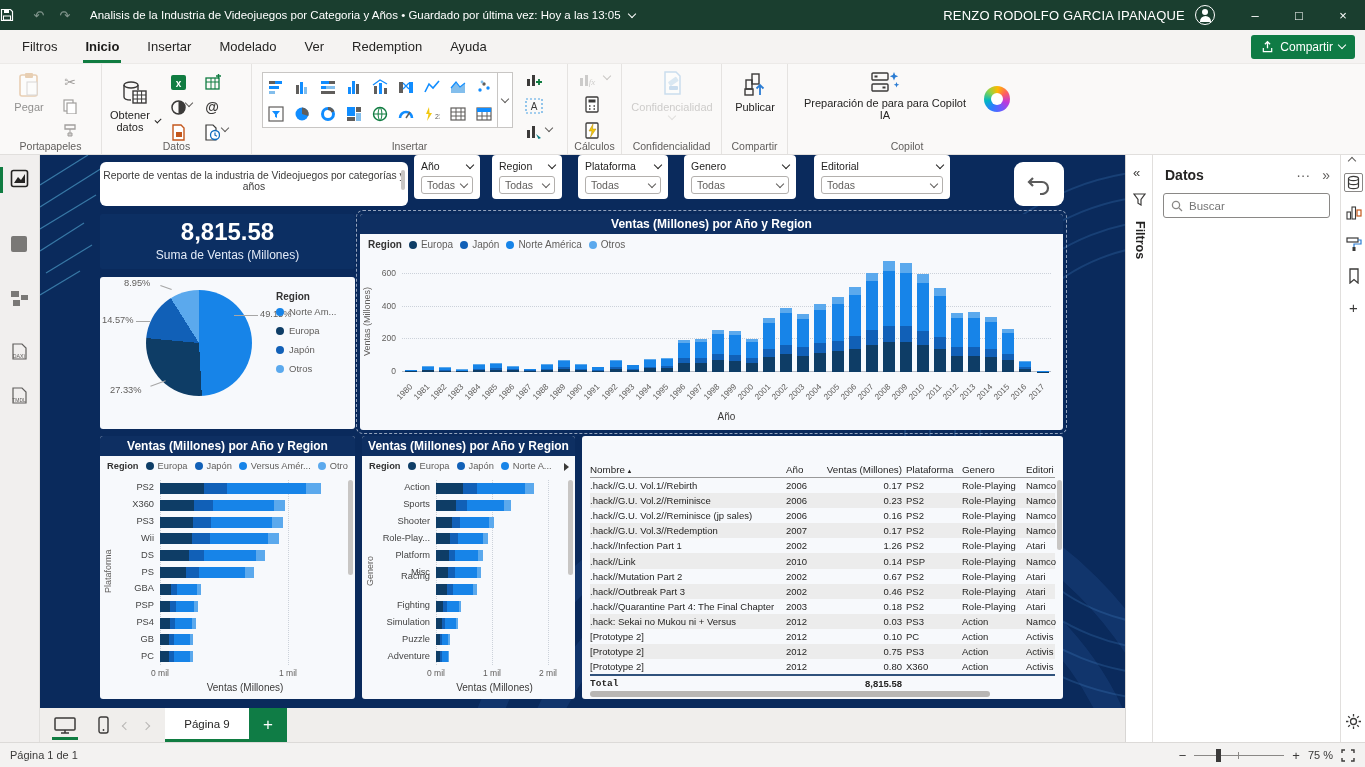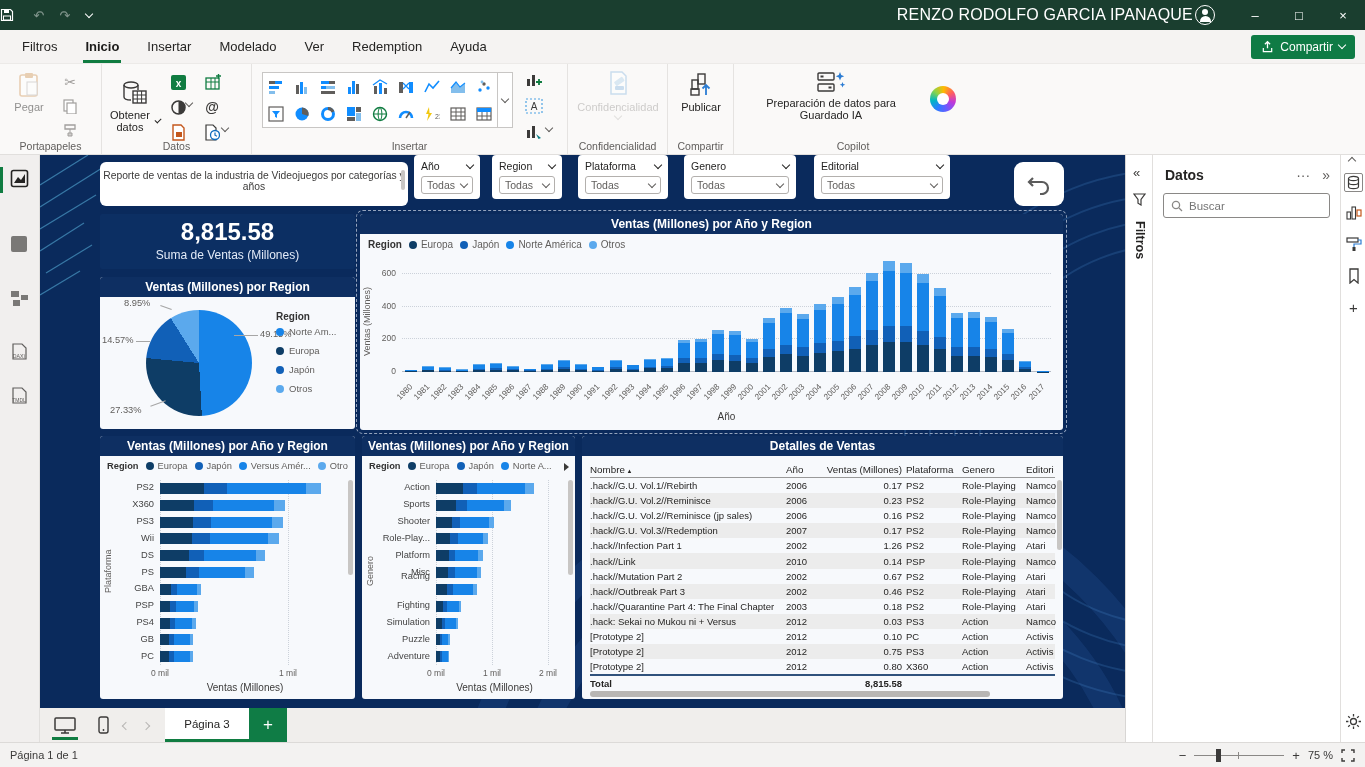--- a/index.html
+++ b/index.html
@@ -8,21 +8,21 @@
   .chev{display:inline-block;width:6px;height:6px;border-right:1.3px solid currentColor;border-bottom:1.3px solid currentColor;transform:rotate(45deg);margin-top:-3px}
   .chev.r{transform:rotate(-45deg)}
   .chev.u{transform:rotate(-135deg)}
 
   
   .titlebar{position:absolute;left:0;top:0;right:0;height:30px;background:#1a3e2f;display:flex;align-items:center;color:#fff}
   .tb-ic{width:26px;text-align:center;font-size:13px;color:#fff;cursor:pointer}
   .tb-ic.dim{opacity:.45}
   .tb-title{font-size:11.5px;margin-left:12px;white-space:nowrap}
   .tb-right{margin-left:auto;display:flex;align-items:center;height:100%}
-  .tb-user{font-size:16px;margin-right:2px;letter-spacing:.2px}
+  .tb-user{font-size:13px;margin-right:10px;letter-spacing:.2px}
   .tb-avatar{width:20px;height:20px;border-radius:50%;border:1.5px solid #fff;margin-right:18px;position:relative}
   .tb-avatar:before{content:"";position:absolute;left:6px;top:3px;width:6px;height:6px;border-radius:50%;background:#fff}
   .tb-avatar:after{content:"";position:absolute;left:3.5px;top:10px;width:11px;height:6px;border-radius:6px 6px 0 0;background:#fff}
   .wc{width:44px;height:30px;display:flex;align-items:center;justify-content:center;font-size:13px;cursor:pointer}
 
   
   .menubar{position:absolute;left:0;top:30px;right:0;height:34px;background:#f5f3f2;display:flex;align-items:center;border-bottom:1px solid #eceae8}
   .mi{font-size:13px;color:#252423;padding:8px 14px;position:relative;cursor:pointer;white-space:nowrap}
   .mi.first{margin-left:8px}
   .mi.active{color:#1b1a19;font-weight:bold}
@@ -132,20 +132,23 @@
   <div class="titlebar">
     <span class="tb-ic">
       <svg width="14" height="14" viewBox="0 0 14 14">
           <path d="M1.5 1.5h9l2 2v9h-11z" fill="none" stroke="#fff" stroke-width="1.2"></path>
           <rect x="4" y="1.5" width="5" height="3.5" fill="#fff"></rect>
           <rect x="3.5" y="8" width="7" height="4" fill="none" stroke="#fff"></rect>
         </svg>
     </span>
     <span class="tb-ic dim">↶</span>
     <span class="tb-ic dim">↷</span>
+    <span class="tb-title">
+      <span>Analisis de la Industria de Videojuegos por Categoria y Años</span> <span>•</span> <span>Guardado por última vez: Hoy a las 13:05</span>
+    </span>
     <span class="chev" style="color:#fff;margin-left:8px"></span>
     <span class="tb-right">
       <span class="tb-user">RENZO RODOLFO GARCIA IPANAQUE</span>
       <span class="tb-avatar"></span>
       <span class="wc">–</span>
       <span class="wc">□</span>
       <span class="wc">×</span>
     </span>
   </div>
 
@@ -391,20 +394,44 @@
         <svg width="18" height="16" viewBox="0 0 18 16">
             <rect x="2" y="6" width="3" height="8" fill="#3b3a39"></rect>
             <rect x="7" y="2" width="3" height="12" fill="#3b3a39"></rect>
             <path d="M11 10l5 4-2.5 1z" fill="#0a7c84"></path>
           </svg>
       </span>
       <span class="chev" style="position:absolute;left:294px;top:64px;color:#605e5c"></span>
       <div class="rg-label">Insertar</div>
     </div>
 
+    <div class="rgroup" style="width:54px">
+      <span class="smic" style="left:10px;top:6px;opacity:.4">
+        <svg width="18" height="16" viewBox="0 0 18 16">
+            <rect x="1" y="6" width="3" height="8" fill="#8a8886"></rect>
+            <rect x="6" y="3" width="3" height="11" fill="#8a8886"></rect>
+            <text x="13" y="13" font-size="9" font-style="italic" font-family="Liberation Serif" fill="#8a8886" text-anchor="middle">fx</text>
+          </svg>
+      </span>
+      <span class="chev" style="position:absolute;left:36px;top:12px;color:#c8c6c4"></span>
+      <span class="smic" style="left:14px;top:30px">
+        <svg width="16" height="17" viewBox="0 0 16 17">
+            <rect x="2" y="1" width="12" height="15" rx="1" fill="#fff" stroke="#3b3a39" stroke-width="1.3"></rect>
+            <rect x="4.5" y="3.5" width="7" height="3" fill="#3b3a39"></rect>
+            <path d="M5 10h1.5M9.5 10H11M5 13h1.5M9.5 13H11" stroke="#3b3a39" stroke-width="1.4"></path>
+          </svg>
+      </span>
+      <span class="smic" style="left:14px;top:56px">
+        <svg width="16" height="17" viewBox="0 0 16 17">
+            <rect x="2" y="1" width="12" height="15" rx="1" fill="#fff" stroke="#3b3a39" stroke-width="1.3"></rect>
+            <path d="M9 2L5 9h3l-1.5 6L12 7H8.5z" fill="#f2c811" stroke="#b78a00" stroke-width=".5"></path>
+          </svg>
+      </span>
+      <div class="rg-label">Cálculos</div>
+    </div>
 
     <div class="rgroup" style="width:100px">
       <div class="bigbtn off" style="left:14px;top:6px;width:72px">
         <svg width="26" height="28" viewBox="0 0 26 28">
             <path d="M6 2h11l4 4v18H6z" fill="#fff" stroke="#9cc3e5" stroke-width="1.5"></path>
             <rect x="9" y="9" width="10" height="5" rx="1" transform="rotate(-35 14 11)" fill="#bcd8ee"></rect>
             <rect x="10" y="16" width="9" height="4" rx="1" fill="#9cc3e5"></rect>
           </svg>
         <span style="color:#a19f9d">Confidencialidad</span>
         <span class="chev" style="color:#c8c6c4"></span>
@@ -428,21 +455,21 @@
     <div class="rgroup" style="width:238px;border-right:none">
       <div class="bigbtn" style="left:12px;top:6px;width:170px">
         <svg width="30" height="24" viewBox="0 0 30 24">
             <rect x="2" y="3" width="16" height="7" rx="1" fill="none" stroke="#3b3a39" stroke-width="1.4"></rect>
             <rect x="4.5" y="5.5" width="3" height="2" fill="#3b3a39"></rect>
             <rect x="2" y="14" width="16" height="7" rx="1" fill="none" stroke="#3b3a39" stroke-width="1.4"></rect>
             <rect x="12.5" y="16.5" width="3" height="2" fill="#3b3a39"></rect>
             <path d="M24 2l1.2 3 3 1.2-3 1.2-1.2 3-1.2-3-3-1.2 3-1.2z" fill="#2b7cd3"></path>
             <path d="M26.5 12l.8 2 2 .8-2 .8-.8 2-.8-2-2-.8 2-.8z" fill="#2b7cd3"></path>
           </svg>
-        <span>Preparación de datos para Guardado IA</span>
+        <span>Preparación de para para Copilot IA</span>
       </div>
       <span class="copilot-logo" style="position:absolute;left:196px;top:22px"></span>
       <div class="rg-label">Copilot</div>
     </div>
   </div>
 
   <div class="lrail">
     <span class="lr-active" style="top:12px"></span>
     <span class="lr-ic" style="top:14px">
       <svg width="19" height="19" viewBox="0 0 19 19">
@@ -559,21 +586,20 @@
           <path d="M2 9h13a6 6 0 0 1 0 12h-2" fill="none" stroke="#5b5b5b" stroke-width="2.2"></path>
         </svg>
     </div>
 
     <div class="kpi" style="left:60px;top:59px;width:255px;height:55px">
       <div class="kpi-v">8,815.58</div>
       <div class="kpi-l">Suma de Ventas (Millones)</div>
     </div>
 
     <div class="card" style="left:60px;top:122px;width:255px;height:152px">
-      <div class="card-h">Ventas (Millones) por Region</div>
       <div style="position:relative;height:132px" id="pieBody">
           <div class="pie" style="left: 46px; top: 13px; width: 106px; height: 106px; background: conic-gradient(rgb(23, 132, 232) 0%, rgb(23, 132, 232) 49.15%, rgb(14, 61, 102) 49.15%, rgb(14, 61, 102) 76.48%, rgb(17, 96, 183) 76.48%, rgb(17, 96, 183) 91.05%, rgb(91, 169, 237) 91.05%, rgb(91, 169, 237) 100%);"></div>
           <span class="pcall" style="left: 160px; top: 32px;">49.15%</span>
           <span class="pline" style="left: 134px; top: 38px; width: 24px; transform: rotate(0deg);"></span>
           <span class="pcall" style="left: 10px; top: 108px;">27.33%</span>
           <span class="pline" style="left: 50px; top: 106px; width: 16px; transform: rotate(-20deg);"></span>
           <span class="pcall" style="left: 2px; top: 38px;">14.57%</span>
           <span class="pline" style="left: 36px; top: 44px; width: 14px; transform: rotate(0deg);"></span>
           <span class="pcall" style="left: 24px; top: 1px;">8.95%</span>
           <span class="pline" style="left: 60px; top: 10px; width: 12px; transform: rotate(20deg);"></span>
@@ -1111,21 +1137,20 @@
             <div style="width: 2px; background: rgb(17, 96, 183);"></div>
             <div style="width: 6.6px; background: rgb(23, 132, 232);"></div>
             <div style="width: 1.2px; background: rgb(91, 169, 237);"></div>
           </div>
         </div>
       <div class="axt" style="left:60px;top:246px;width:145px">Ventas (Millones)</div>
       <span class="sbar-v" style="right:2px;top:44px;height:95px"></span>
     </div>
 
     <div class="card" style="left:542px;top:281px;width:481px;height:263px">
-      <div class="card-h">Detalles de Ventas</div>
       <div class="tblwrap" id="tblBody">
           <div class="trow head">
             <span class="tc" style="width: 196px; text-align: left;">Nombre<span style="font-size: 6px;"> ▲</span></span>
             <span class="tc" style="width: 36px; text-align: left;">Año</span>
             <span class="tc" style="width: 84px; text-align: right;">Ventas (Millones)</span>
             <span class="tc" style="width: 56px; text-align: left;">Plataforma</span>
             <span class="tc" style="width: 64px; text-align: left;">Genero</span>
             <span class="tc" style="width: 33px; text-align: left;">Editori</span>
           </div>
           <div class="trow">
@@ -1226,21 +1251,21 @@
           </div>
           <div class="trow">
             <span class="tc" style="width: 196px; text-align: left;">[Prototype 2]</span>
             <span class="tc" style="width: 36px; text-align: left;">2012</span>
             <span class="tc" style="width: 84px; text-align: right;">0.80</span>
             <span class="tc" style="width: 56px; text-align: left;">X360</span>
             <span class="tc" style="width: 64px; text-align: left;">Action</span>
             <span class="tc" style="width: 33px; text-align: left;">Activis</span>
           </div>
           <div class="trow total">
-            <span class="tc" style="width: 196px;">Total</span>
+            <span class="tc" style="width: 196px; font-family: Liberation Mono, monospace;">Total</span>
             <span class="tc" style="width: 36px;"></span>
             <span class="tc" style="width: 84px; text-align: right;">8,815.58</span>
           </div>
         </div>
       <span class="sbar-h" style="left:8px;bottom:2px;width:400px"></span>
       <span class="sbar-v" style="right:1px;top:44px;height:70px"></span>
     </div>
   </div>
 
   <div class="fstrip">
@@ -1311,21 +1336,21 @@
         </svg>
     </span>
     <span class="tab-ic" style="margin-left:22px">
       <svg width="11" height="18" viewBox="0 0 11 18">
           <rect x="1" y="1" width="9" height="16" rx="2" fill="none" stroke="#3b3a39" stroke-width="1.4"></rect>
           <circle cx="5.5" cy="14" r=".9" fill="#3b3a39"></circle>
         </svg>
     </span>
     <span class="pgarrow"><span class="chev" style="transform:rotate(135deg)"></span></span>
     <span class="pgarrow"><span class="chev r"></span></span>
-    <span class="ptab">Página 3</span>
+    <span class="ptab">Página 9</span>
     <span class="ptab-add">+</span>
   </div>
 
   <div class="statusbar">
     <span style="margin-left:10px">Página 1 de 1</span>
     <span class="zoomctl">
       <span style="font-size:13px;cursor:pointer">−</span>
       <span class="ztrack">
           <span class="zthumb"></span>
           <span class="ztick"></span>

